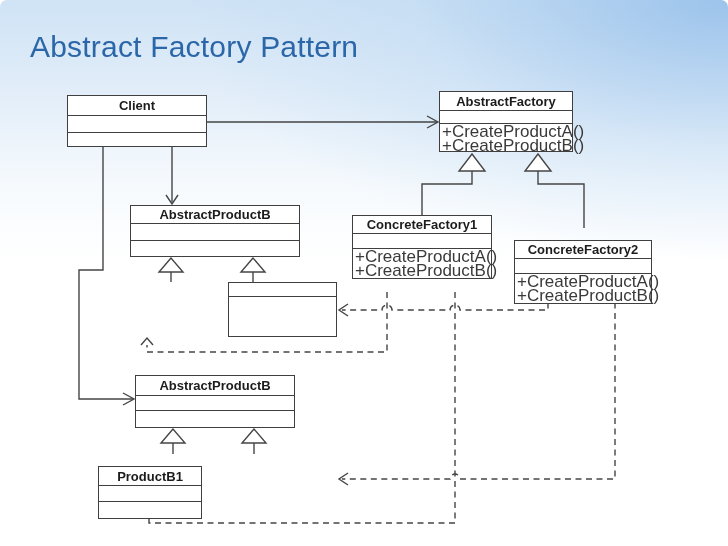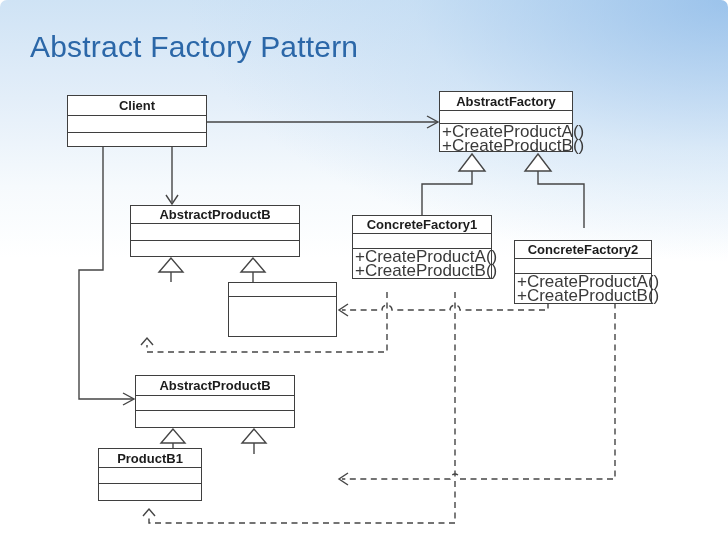--- a/index.html
+++ b/index.html
@@ -170,20 +170,20 @@
     <div class="uml-attrs" style="height:14px"></div>
     <div class="uml-ops"></div>
   </div>
 
   <div class="uml-class abstract" style="left:135px;top:375px;width:160px;height:53px">
     <div class="uml-title" style="height:20px">AbstractProductB</div>
     <div class="uml-attrs" style="height:15px"></div>
     <div class="uml-ops"></div>
   </div>
 
-  <div class="uml-class" style="left:98px;top:448px;width:104px;height:53px">
+  <div class="uml-class" style="left:98px;top:466px;width:104px;height:53px">
     <div class="uml-title" style="height:19px">ProductB1</div>
     <div class="uml-attrs" style="height:16px"></div>
     <div class="uml-ops"></div>
   </div>
 
 
 </div>
 
 </body></html>

